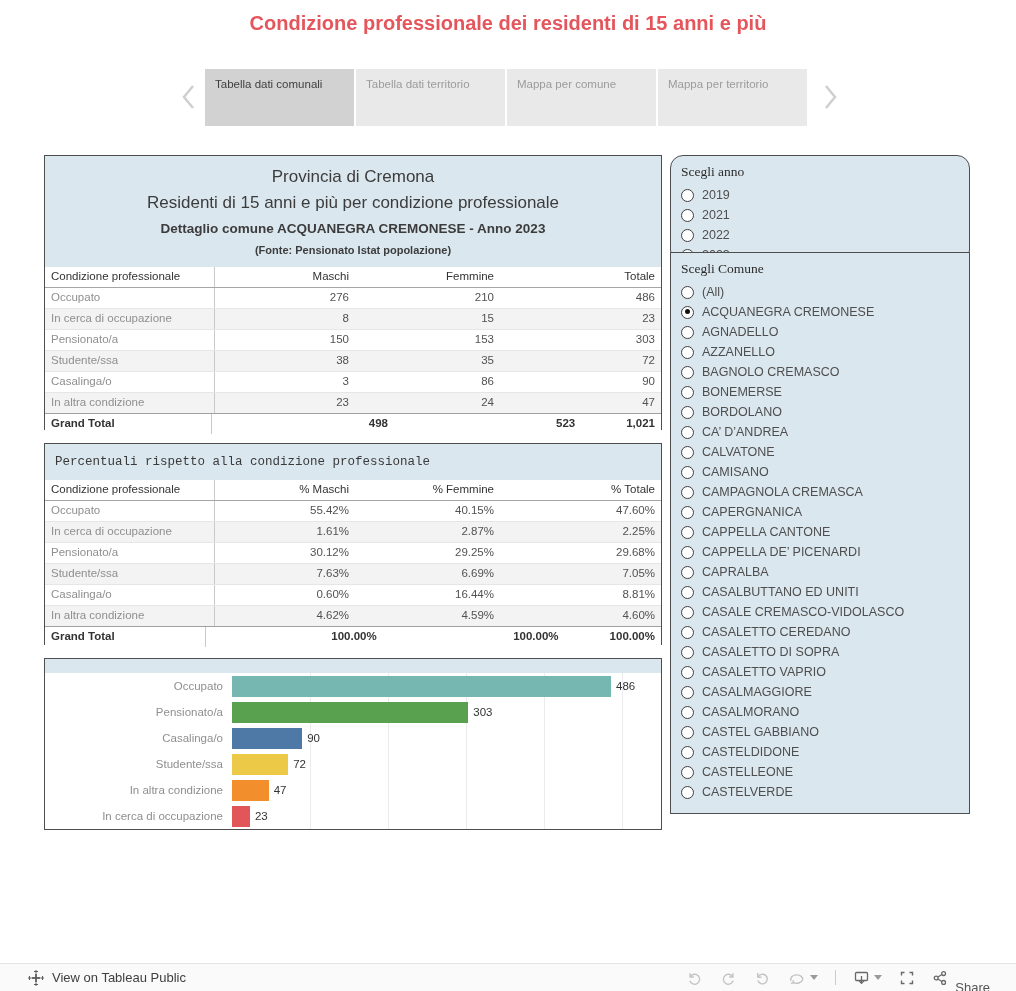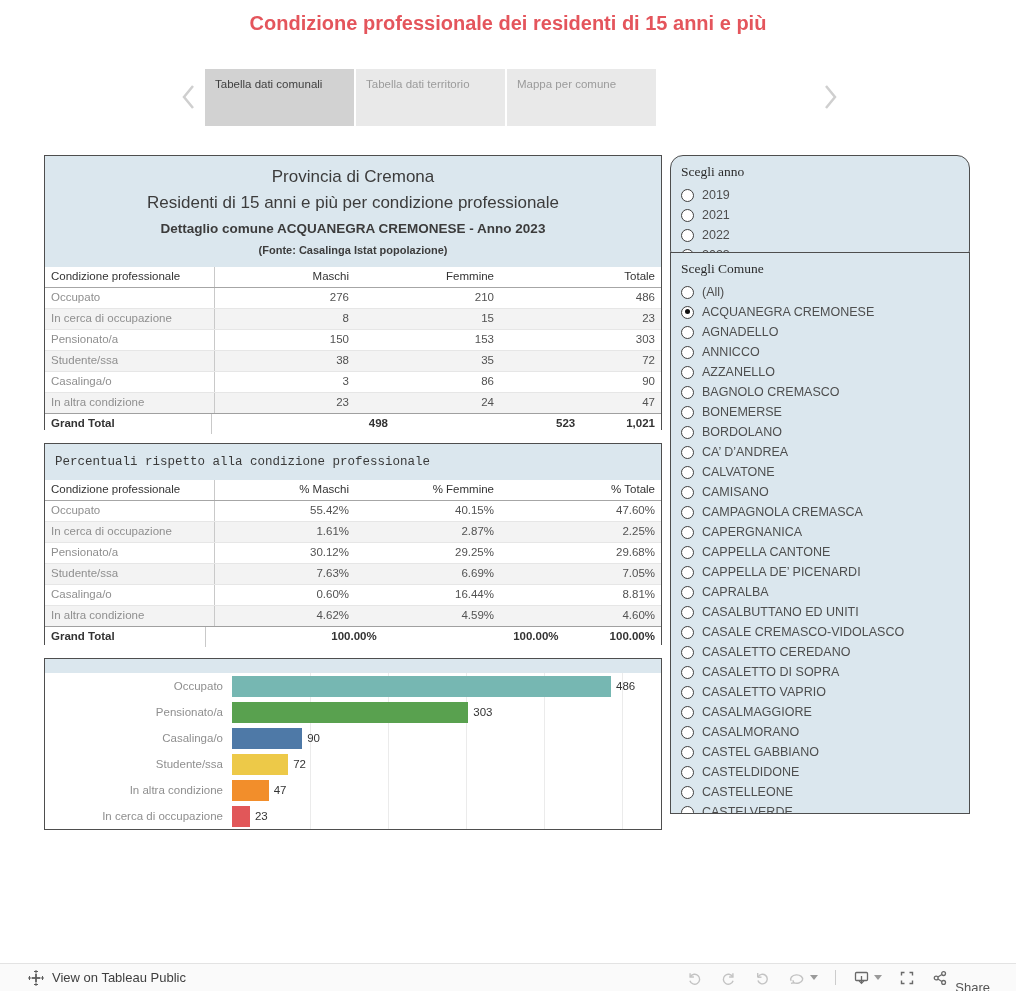--- a/index.html
+++ b/index.html
@@ -98,33 +98,34 @@
 
 <div class="chev left">
   <svg viewBox="0 0 22 28">
       <polyline points="15,3 6,14 15,25" fill="none" stroke="currentColor" stroke-width="2.5"></polyline>
     </svg>
 </div>
 <div class="tabs" id="tabs">
     <div class="tab active">Tabella dati comunali</div>
     <div class="tab">Tabella dati territorio</div>
     <div class="tab">Mappa per comune</div>
+    <div class="tab">Mappa per territorio</div>
   </div>
 <div class="chev right">
   <svg viewBox="0 0 22 28">
       <polyline points="7,3 16,14 7,25" fill="none" stroke="currentColor" stroke-width="2.5"></polyline>
     </svg>
 </div>
 
 <section class="panel p-main">
   <div class="tbl-header" id="mainHeader">
       <div class="hl0">Provincia di Cremona</div>
       <div class="hl1">Residenti di 15 anni e più per condizione professionale</div>
       <div class="hl2">Dettaglio comune ACQUANEGRA CREMONESE - Anno 2023</div>
-      <div class="hl3">(Fonte: Casalinga Istat popolazione)</div>
+      <div class="hl3">(Fonte: Pensionato Istat popolazione)</div>
     </div>
   <div class="dtable" id="mainTable">
       <div class="trow thead">
         <div class="c0">Condizione professionale</div>
         <div class="c1 cnum">Maschi</div>
         <div class="c2 cnum">Femmine</div>
         <div class="c3 cnum">Totale</div>
       </div>
       <div class="trow">
         <div class="c0">Occupato</div>
@@ -310,24 +311,20 @@
         <div class="rdot" style="display: inline-block;"></div>
         <span class="rlabel">(All)</span>
       </div>
       <div class="ritem selected">
         <div class="rdot" style="display: inline-block;"></div>
         <span class="rlabel">ACQUANEGRA CREMONESE</span>
       </div>
       <div class="ritem">
         <div class="rdot" style="display: inline-block;"></div>
         <span class="rlabel">AGNADELLO</span>
-      </div>
-      <div class="ritem">
-        <div class="rdot" style="display: inline-block;"></div>
-        <span class="rlabel">ANNICCO</span>
       </div>
       <div class="ritem">
         <div class="rdot" style="display: inline-block;"></div>
         <span class="rlabel">AZZANELLO</span>
       </div>
       <div class="ritem">
         <div class="rdot" style="display: inline-block;"></div>
         <span class="rlabel">BAGNOLO CREMASCO</span>
       </div>
       <div class="ritem">

